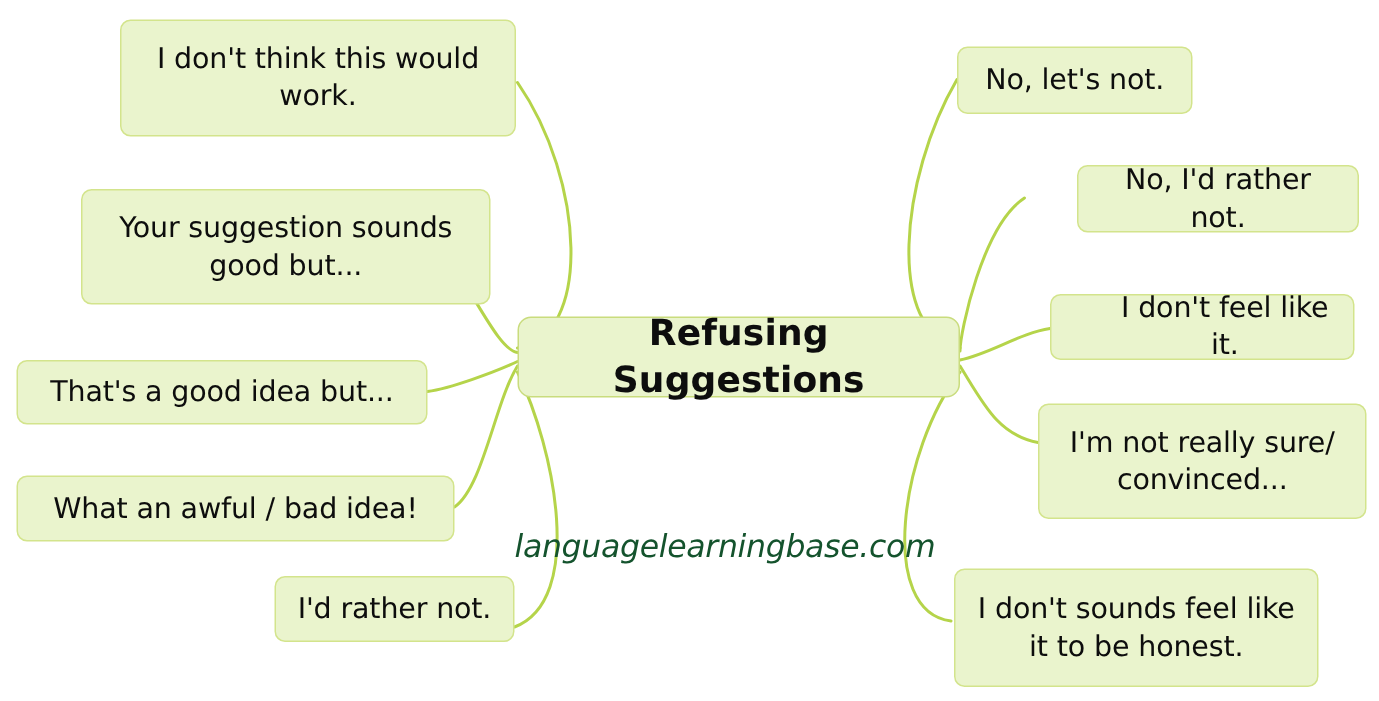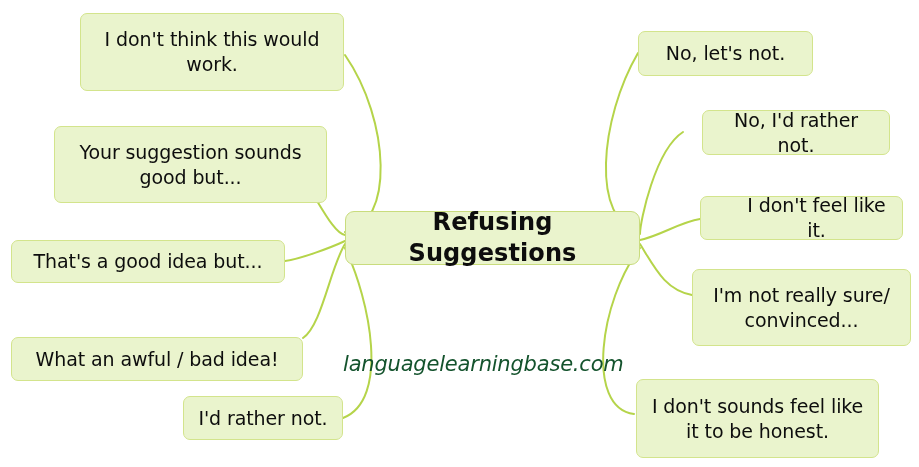--- a/index.html
+++ b/index.html
@@ -91,33 +91,33 @@
   </div>
 
   <div class="node" style="left:18px; top:126px; width:273px; height:77px;margin-left:36px;">
     <span>Your suggestion sounds good but...</span>
   </div>
 
   <div class="node" style="left:11px; top:240px; width:274px; height:43px;">
     <span>That's a good idea but...</span>
   </div>
 
-  <div class="node" style="left:11px; top:317px; width:292px; height:44px;margin-top:20px;">
+  <div class="node" style="left:11px; top:317px; width:292px; height:44px;">
     <span>What an awful / bad idea!</span>
   </div>
 
-  <div class="node" style="left:183px; top:396px; width:160px; height:44px;">
+  <div class="node" style="left:183px; top:384px; width:160px; height:44px;">
     <span>I'd rather not.</span>
   </div>
 
-  <div class="node" style="left:638px; top:31px; width:175px; height:45px;">
+  <div class="node" style="left:638px; top:31px; width:157px; height:45px;">
     <span>No, let's not.</span>
   </div>
 
-  <div class="node" style="left:702px; top:110px; width:188px; height:45px;">
+  <div class="node" style="left:718px; top:110px; width:188px; height:45px;">
     <span>No, I'd rather not.</span>
   </div>
 
   <div class="node" style="left:700px; top:196px; width:203px; height:44px;padding-left:40px;">
     <span>I don't feel like it.</span>
   </div>
 
   <div class="node" style="left:692px; top:269px; width:219px; height:77px;">
     <span>I'm not really sure/ convinced...</span>
   </div>

